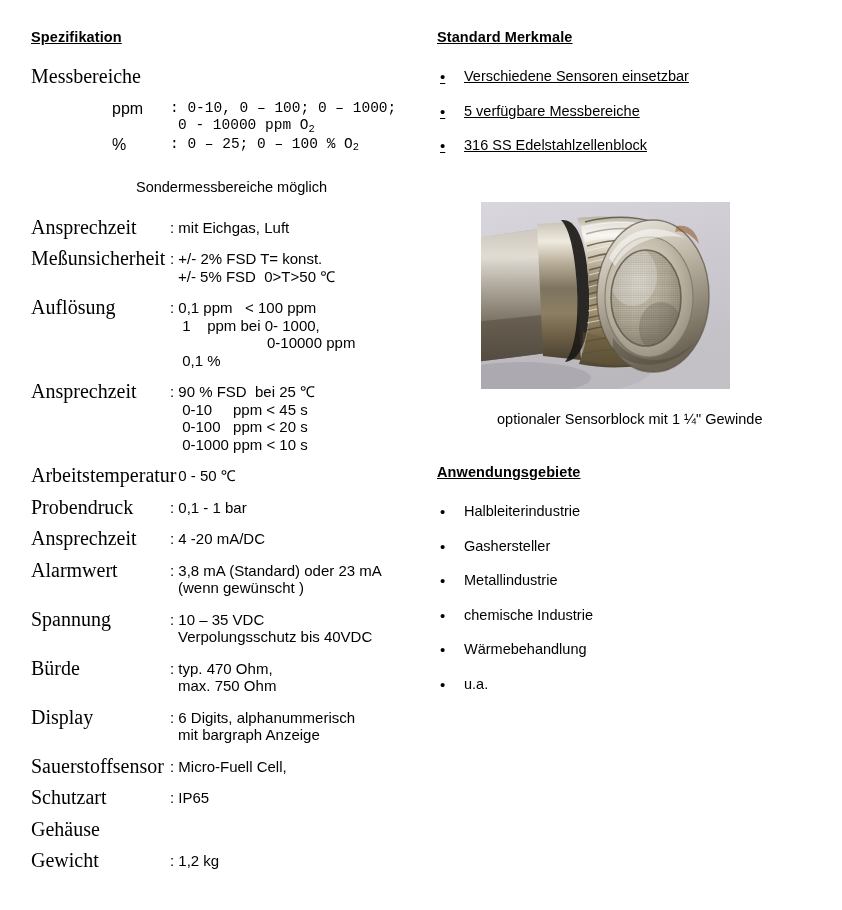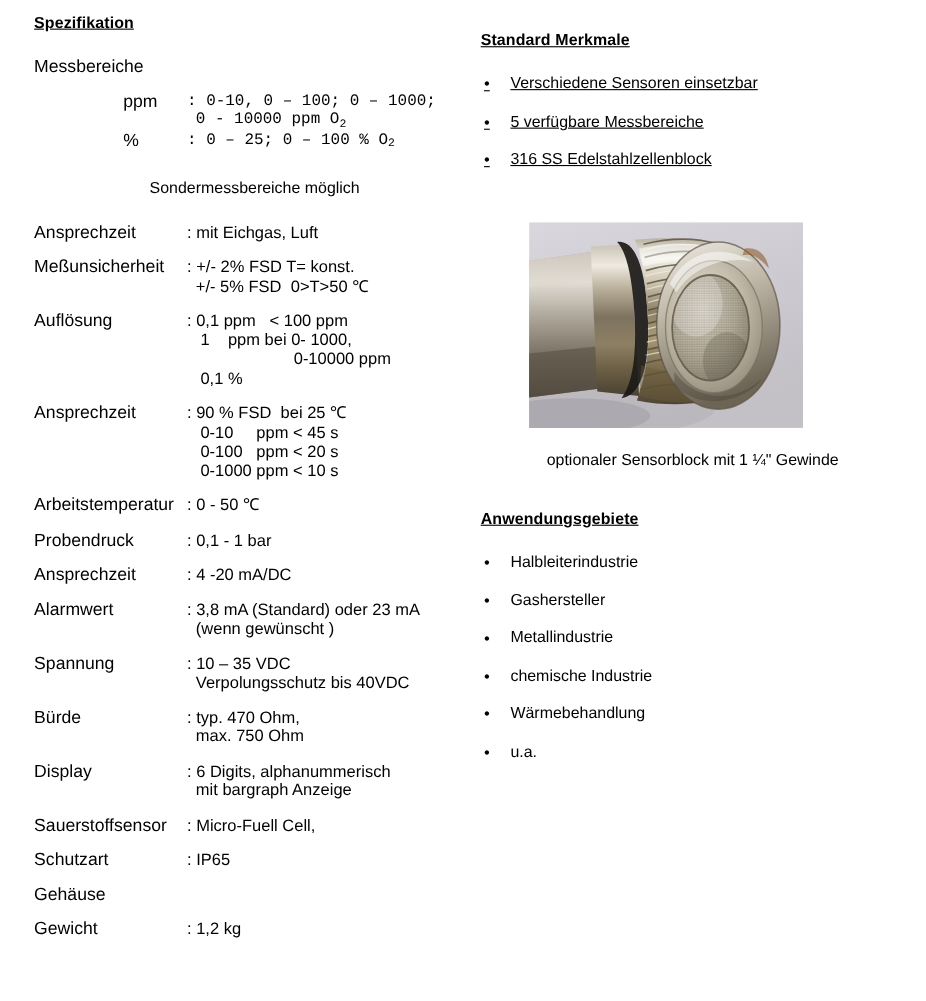--- a/index.html
+++ b/index.html
@@ -17,21 +17,21 @@
   }
   .page {
     position: relative;
     width: 842px;
     height: 910px;
     overflow: hidden;
   }
   .col-left {
     position: absolute;
     left: 31px;
-    top: 12px;
+    top: 28px;
     width: 380px;
   }
   .col-right {
     position: absolute;
     left: 437px;
     top: 28px;
     width: 380px;
     text-decoration: underline;
   }
   .heading {
@@ -47,22 +47,23 @@
 
   
   .spec-row {
     display: flex;
     align-items: flex-start;
     margin-bottom: 14px;
   }
   .spec-label {
     width: 139px;
     flex: 0 0 139px;
-    font-size: 16px;
-    line-height: 17.5px;
+    font-size: 20px;
+    line-height: 17.5px;
+    font-family: Liberation Serif, serif;
   }
   .spec-values {
     flex: 1 1 auto;
     font-size: 15px;
     line-height: 17.5px;
   }
   .vline { white-space: pre; }
 
   
   .sub-row {

